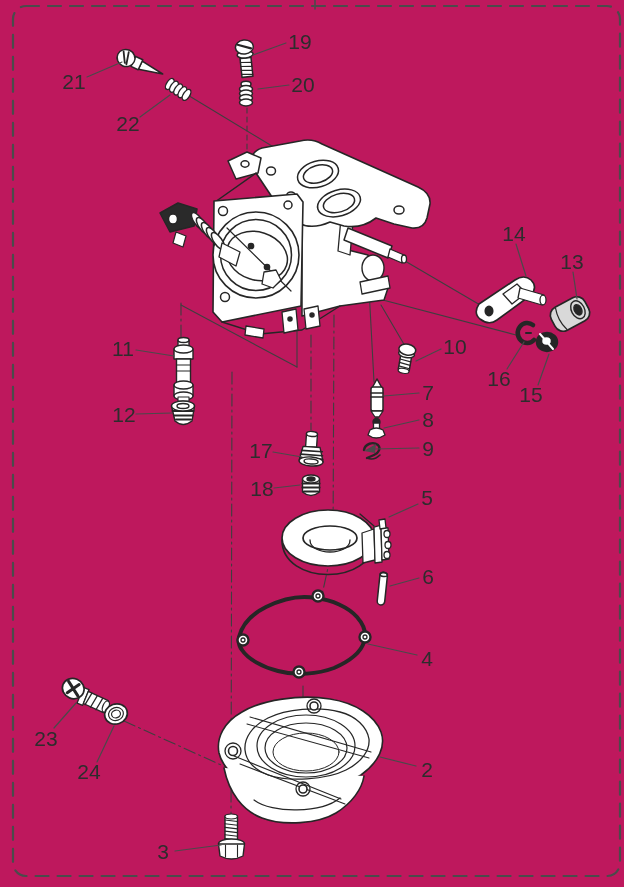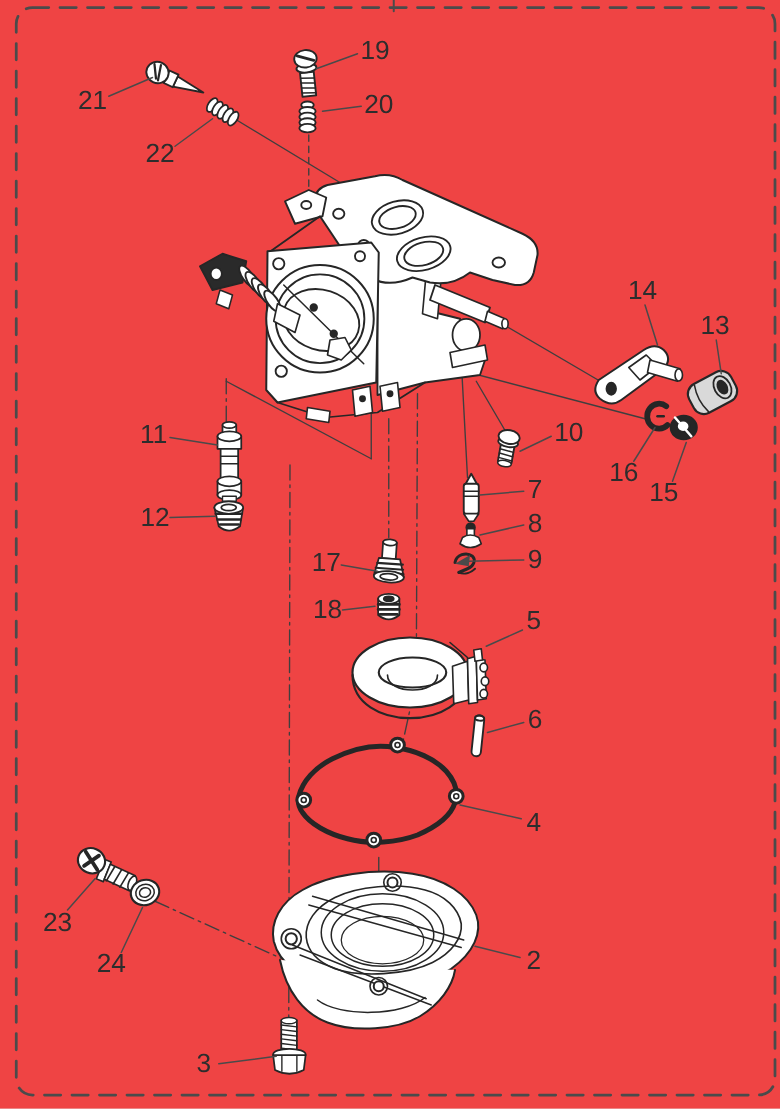--- a/index.html
+++ b/index.html
@@ -1,19 +1,19 @@
 <!DOCTYPE html>
 <html><head>
 <meta charset="utf-8">
 <style>
   html,body{margin:0;padding:0;background:#e8e8e8;}
   .page{
     position:relative;
     width:624px;height:887px;
-    background:#ef4444;
+    background:#be185d;
     font-family:"Liberation Sans", sans-serif;
     overflow:hidden;
   }
   svg{display:block}
   .callout-text{
     font-family:"Liberation Sans", sans-serif;
     font-weight:400;
   }
 </style>
 </head>

